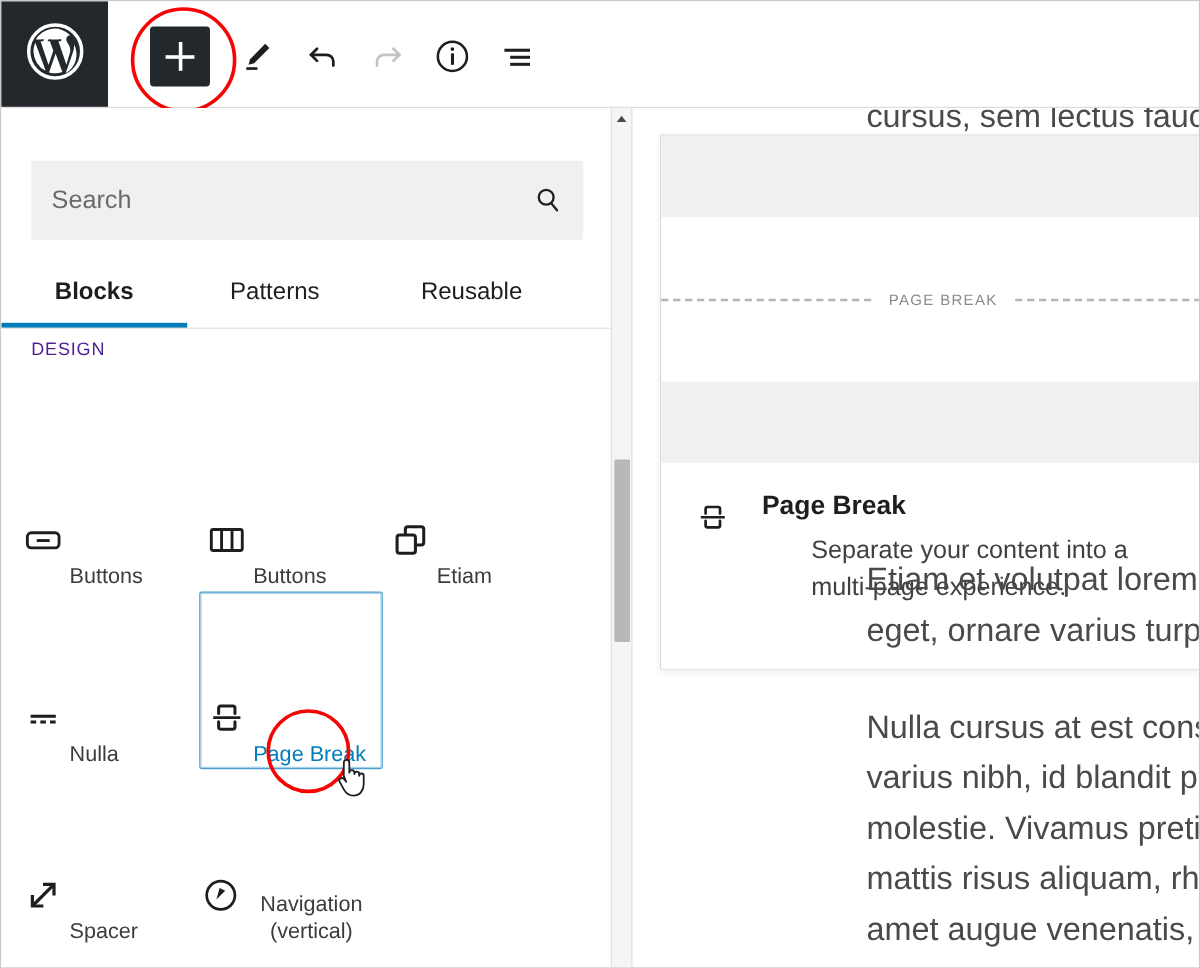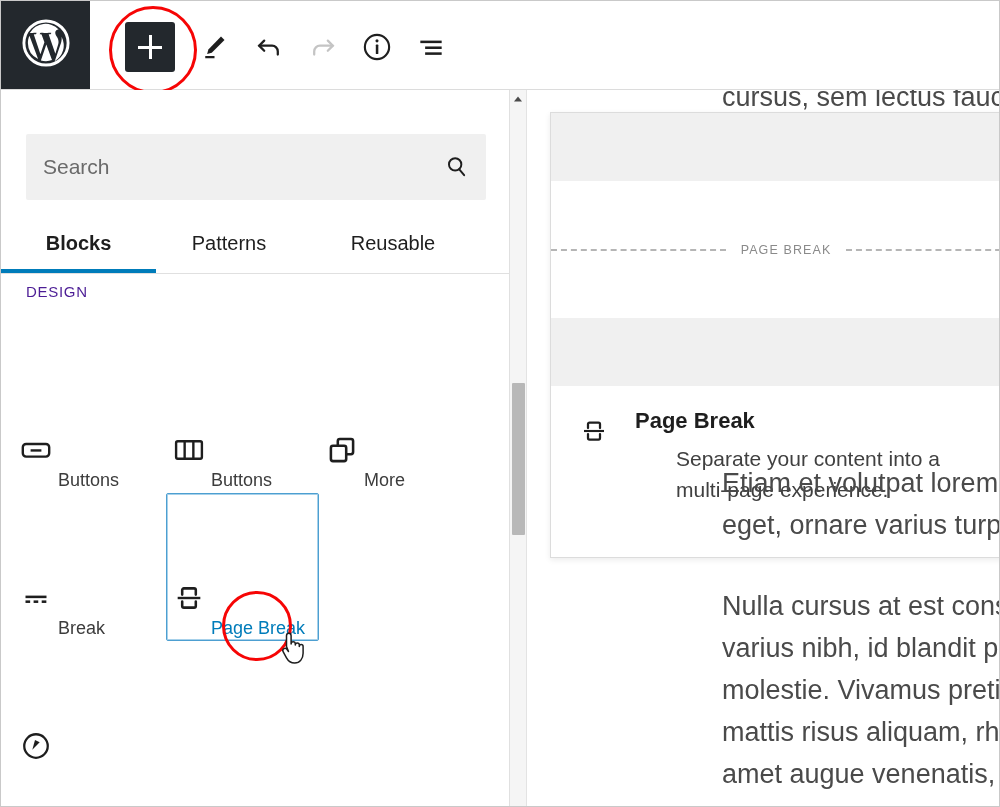--- a/index.html
+++ b/index.html
@@ -385,60 +385,71 @@
           <span class="block-label">Buttons</span>
         </div>
 
         <div class="block-cell">
           <span class="block-icon">
             <svg width="36" height="36" viewBox="0 0 24 24">
               <rect x="9.2" y="4.6" width="10.2" height="10.2" rx="1.4" fill="none" stroke="#1e1e1e" stroke-width="1.7"></rect>
               <rect x="4.6" y="9.2" width="10.2" height="10.2" rx="1.4" fill="#ffffff" stroke="#1e1e1e" stroke-width="1.7"></rect>
             </svg>
           </span>
-          <span class="block-label">More</span>
+          <span class="block-label">Etiam</span>
         </div>
       </div>
 
       <div class="block-row">
         <div class="block-cell">
           <span class="block-icon">
             <svg width="36" height="36" viewBox="0 0 24 24">
               <rect x="5" y="10.4" width="14" height="1.7" fill="#1e1e1e"></rect>
               <rect x="5" y="13.6" width="3.1" height="1.7" fill="#1e1e1e"></rect>
               <rect x="10.4" y="13.6" width="3.1" height="1.7" fill="#1e1e1e"></rect>
               <rect x="15.8" y="13.6" width="3.1" height="1.7" fill="#1e1e1e"></rect>
             </svg>
           </span>
-          <span class="block-label">Break</span>
+          <span class="block-label">Nulla</span>
         </div>
 
         <div class="block-cell selected">
           <span class="block-icon">
             <svg width="34" height="34" viewBox="0 0 24 24">
               <path d="M7.2 9.6V6.4a1.2 1.2 0 0 1 1.2-1.2h7.2a1.2 1.2 0 0 1 1.2 1.2v3.2" fill="none" stroke="#1e1e1e" stroke-width="1.8" stroke-linecap="round"></path>
               <path d="M7.2 14.4v3.2a1.2 1.2 0 0 0 1.2 1.2h7.2a1.2 1.2 0 0 0 1.2-1.2v-3.2" fill="none" stroke="#1e1e1e" stroke-width="1.8" stroke-linecap="round"></path>
               <line x1="4" y1="12" x2="20" y2="12" stroke="#1e1e1e" stroke-width="1.7"></line>
             </svg>
           </span>
           <span class="block-label">Page Break</span>
         </div>
 
       </div>
 
       <div class="block-row">
+        <div class="block-cell">
+          <span class="block-icon">
+            <svg width="36" height="36" viewBox="0 0 24 24">
+              <line x1="6" y1="18" x2="18" y2="6" stroke="#1e1e1e" stroke-width="1.8"></line>
+              <path d="M18 6h-5.2M18 6v5.2" fill="none" stroke="#1e1e1e" stroke-width="1.8" stroke-linecap="square"></path>
+              <path d="M6 18h5.2M6 18v-5.2" fill="none" stroke="#1e1e1e" stroke-width="1.8" stroke-linecap="square"></path>
+            </svg>
+          </span>
+          <span class="block-label">Spacer</span>
+        </div>
 
 
         <div class="block-cell">
           <span class="block-icon">
             <svg width="34" height="34" viewBox="0 0 24 24">
               <circle cx="12" cy="12" r="8.3" fill="none" stroke="#1e1e1e" stroke-width="1.6"></circle>
               <path d="M14.6 9.4 9.4 14.6l1.9-6.9z" fill="#1e1e1e"></path>
             </svg>
           </span>
+          <span class="block-label">Navigation (vertical)</span>
         </div>
       </div>
     </div>
 
     <div class="redcircle-pb"></div>
     <span class="cursor-hand">
       <svg width="30" height="40" viewBox="0 0 30 40">
         <path d="M9.5 18.5V7.8c0-1.5 1-2.6 2.3-2.6s2.3 1.1 2.3 2.6v8.1
                  c0-1.3.9-2.2 2.1-2.2s2.1.9 2.1 2.2v1.2c0-1.2.9-2 2-2s2 .8 2 2v1.4
                  c0-1.1.8-1.9 1.9-1.9s1.9.8 1.9 1.9v6.8c0 5.2-3.1 9.7-8.4 9.7

